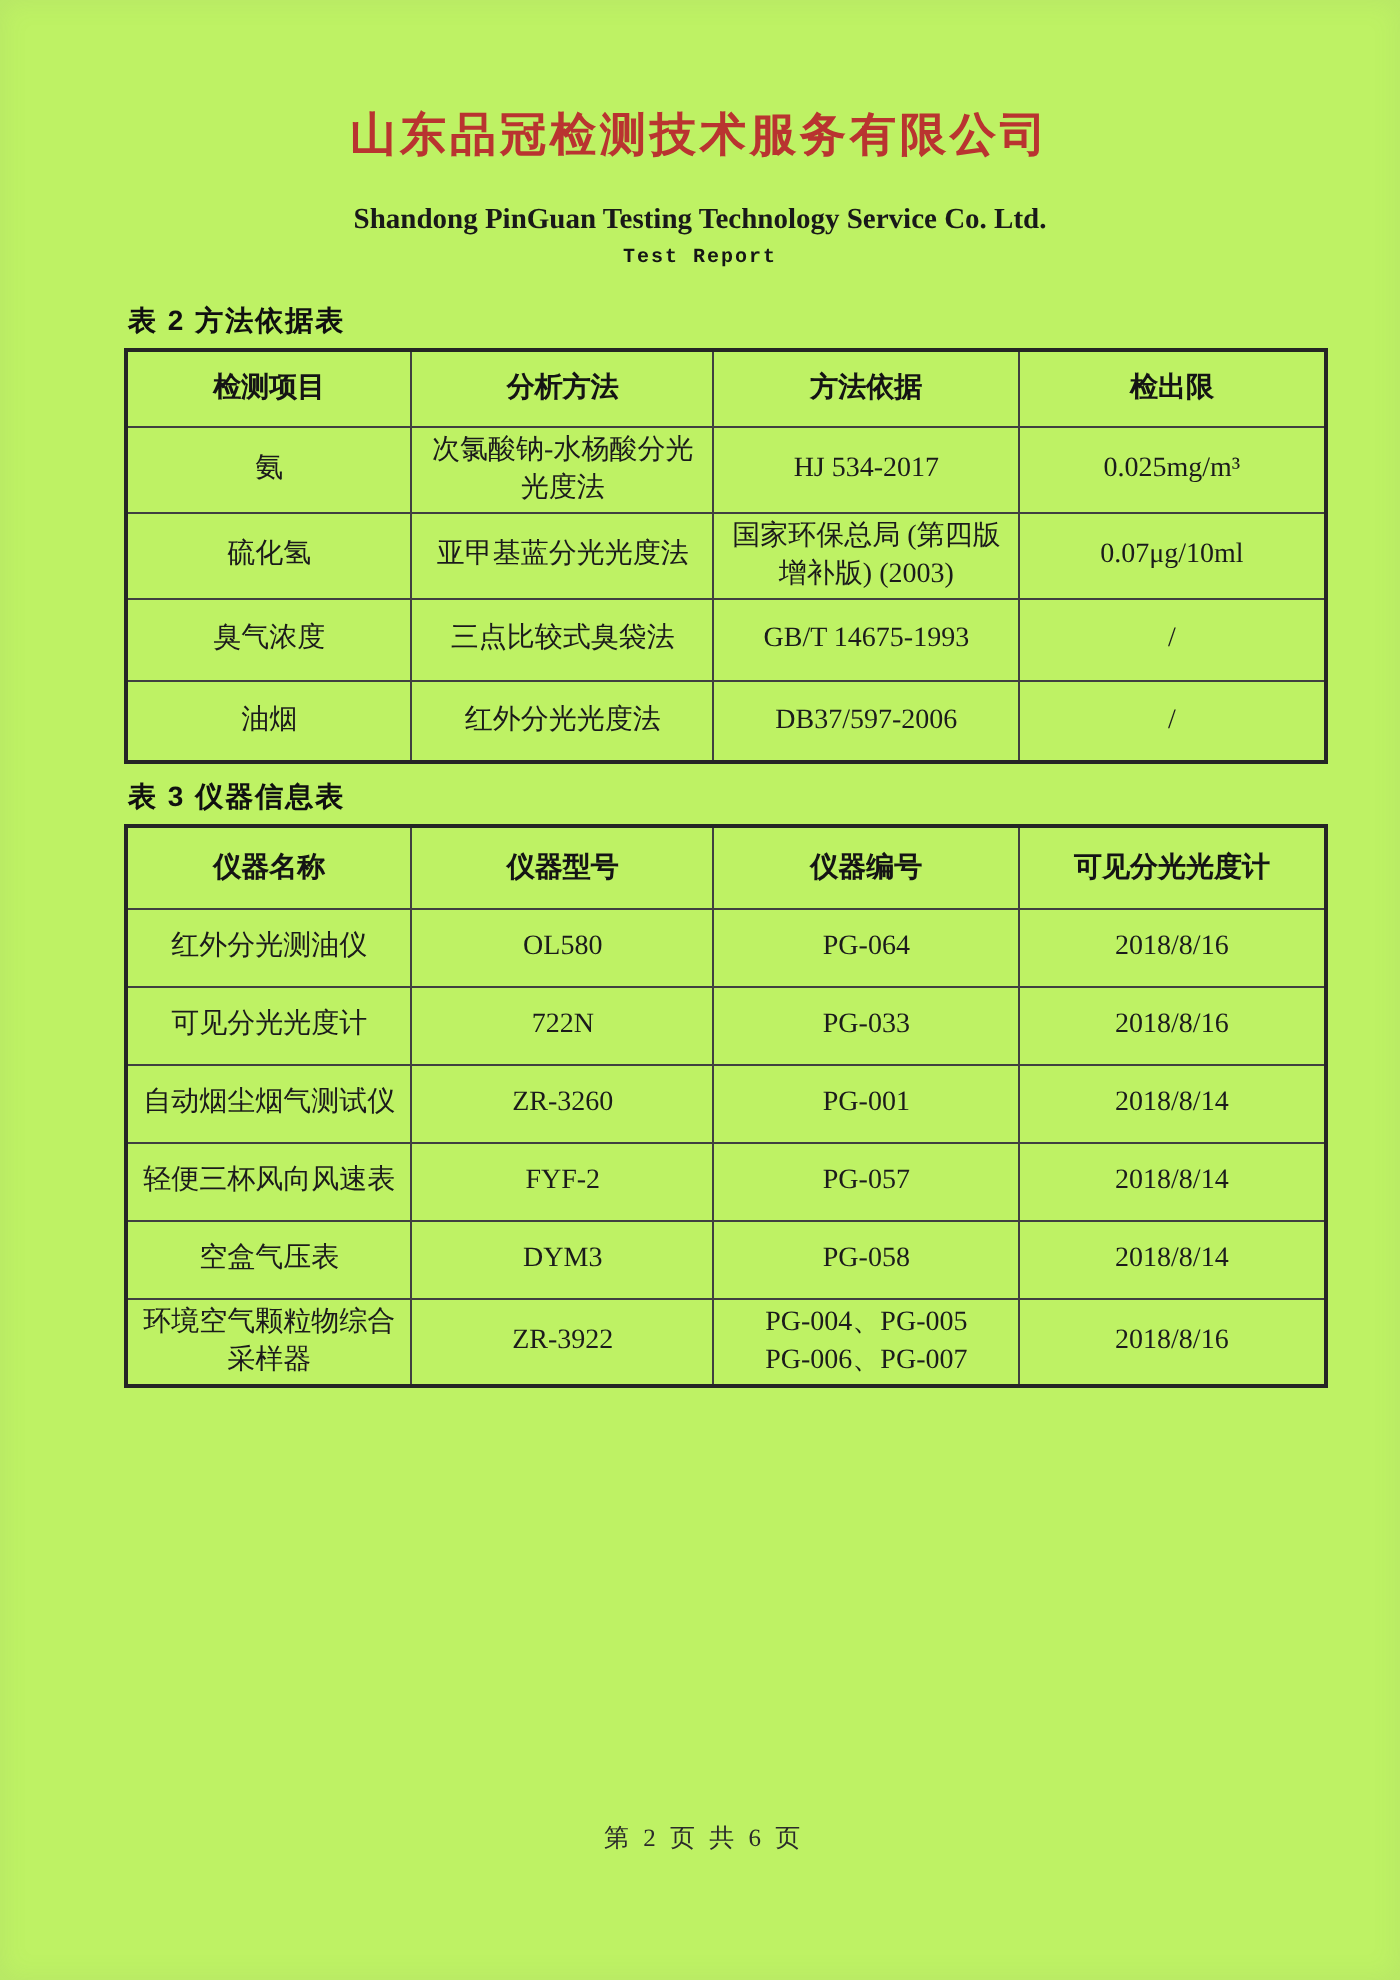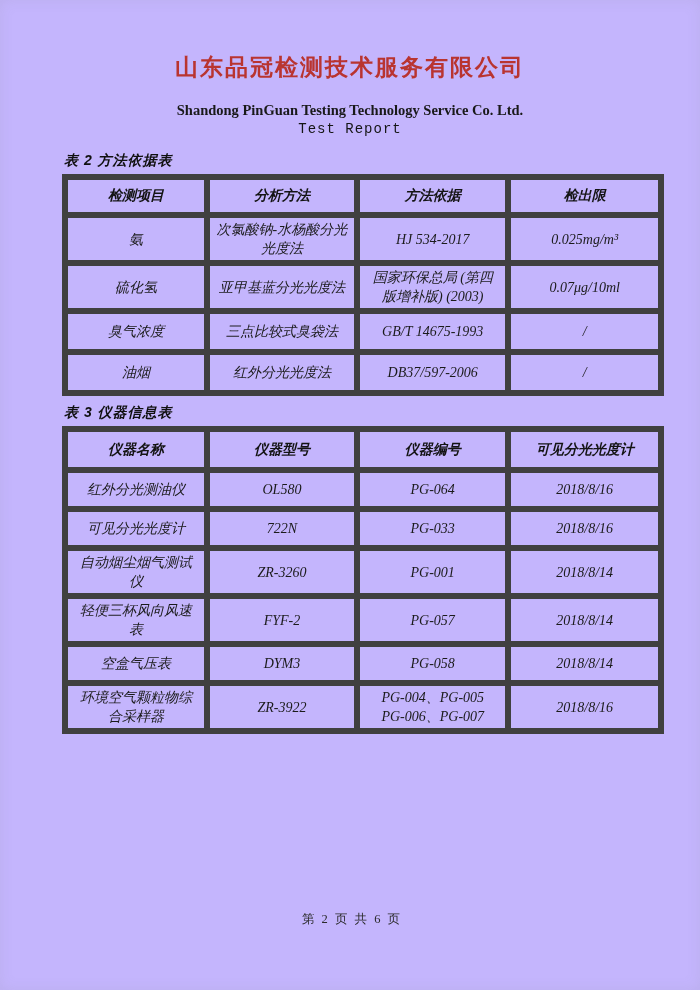--- a/index.html
+++ b/index.html
@@ -6,21 +6,21 @@
   body {
     width: 700px; height: 990px;
     background: #f4f6f5;
     font-family: "Liberation Serif", serif;
     color: #1c1c1c;
     overflow: hidden;
   }
   .page {
     position: relative;
     width: 700px; height: 990px;
-    background: #c4b5fd;
+    background: #bef264;
     box-shadow: inset 0 0 14px rgba(120,130,125,0.12);
     box-sizing: border-box;
     padding-top: 52px;
   }
   
   .doc-header { text-align: center; }
   .company-cn {
     margin: 0;
     font-family: "Liberation Sans", sans-serif;
     font-weight: bold;
@@ -41,49 +41,49 @@
     font-family: "Liberation Sans", sans-serif;
     font-weight: bold;
     font-size: 25px;
     letter-spacing: 2px;
     line-height: 32px;
     color: #111;
   }
   .report-en {
     margin-top: 1px;
     font-family: "Liberation Mono", monospace;
-    font-weight: normal;
-    font-size: 14px;
+    font-weight: bold;
+    font-size: 10px;
     letter-spacing: 1px;
     line-height: 19px;
     color: #151515;
   }
   
-  .content { margin: 0 36px 0 62px; font-style: italic; }
+  .content { margin: 0 36px 0 62px; }
   .table-caption {
     font-family: "Liberation Sans", sans-serif;
     font-weight: bold;
     font-size: 14px;
     color: #101010;
     margin: 13px 0 4px 2px;
     letter-spacing: 1px;
   }
   .table-caption.second { margin-top: 8px; }
   table.doc-table {
     width: 100%;
     border-collapse: collapse;
     table-layout: fixed;
     border: 2px solid #252525;
   }
   table.doc-table col.c1 { width: 23.8%; }
   table.doc-table col.c2 { width: 25.2%; }
   table.doc-table col.c3 { width: 25.4%; }
   table.doc-table col.c4 { width: 25.6%; }
   table.doc-table th, table.doc-table td {
-    border: 6px solid #404040;
+    border: 1px solid #404040;
     text-align: center;
     vertical-align: middle;
     padding: 2px 6px;
     box-sizing: border-box;
     white-space: pre-line;
   }
   table.doc-table th {
     font-family: "Liberation Sans", sans-serif;
     font-weight: bold;
     font-size: 14px;

